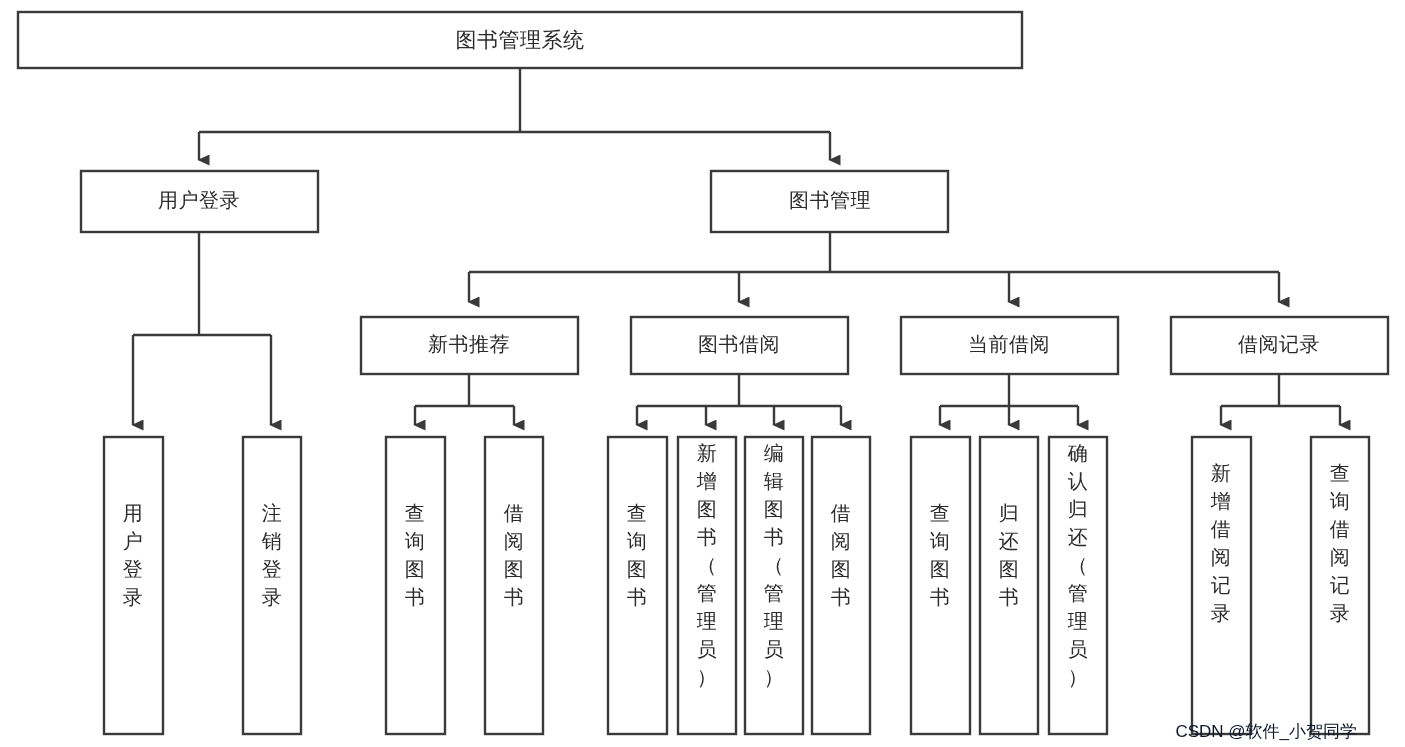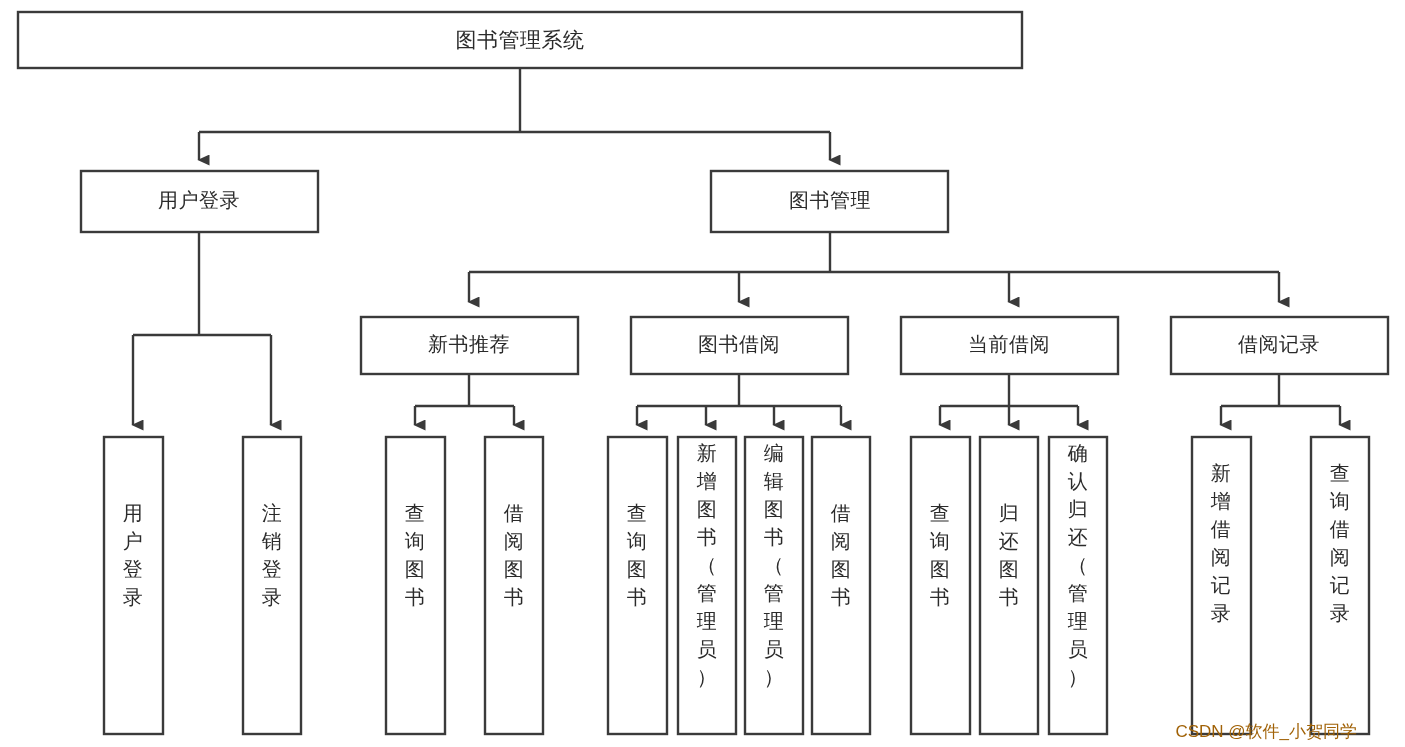--- a/index.html
+++ b/index.html
@@ -54,21 +54,21 @@
   .arrow-head {
     fill: #3a3a3a;
     stroke: none;
   }
   .watermark {
     position: absolute;
     right: 8px;
     bottom: 4px;
     font-family: "Liberation Sans", "DejaVu Sans", sans-serif;
     font-size: 17px;
-    color: #a16207;
+    color: #0f172a;
     white-space: nowrap;
     user-select: none;
   }
 </style>
 </head>
 <body>
 
 <div id="diagram-root">
 
 <svg class="flowchart" viewBox="0 0 1405 747">

